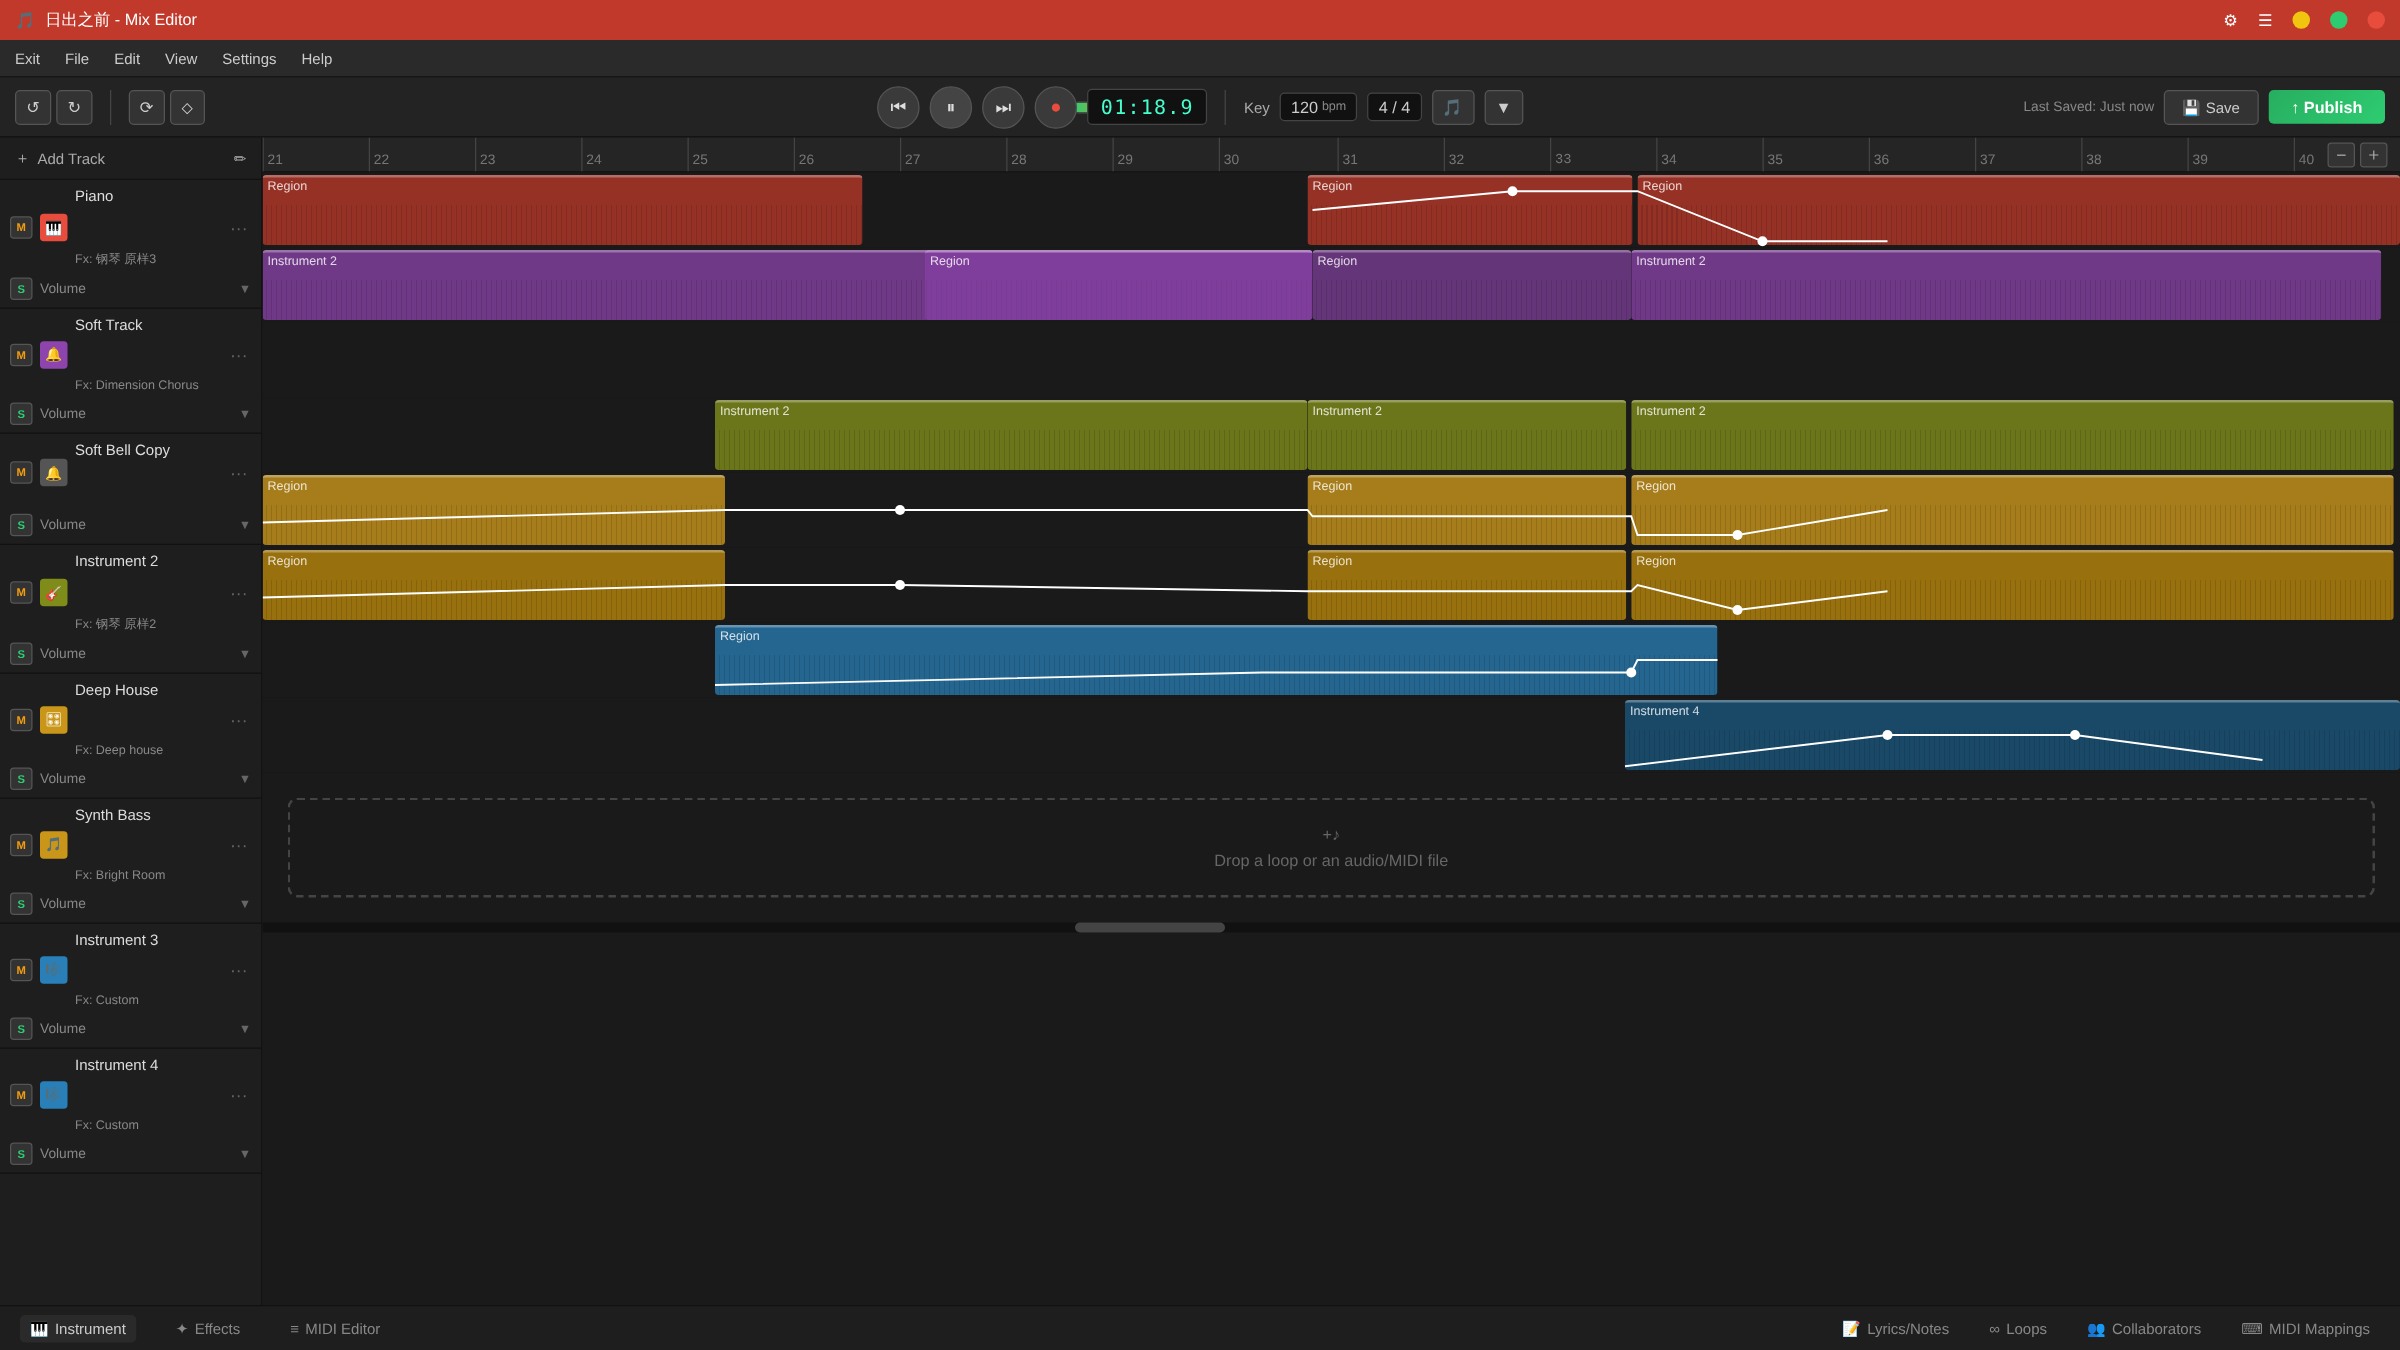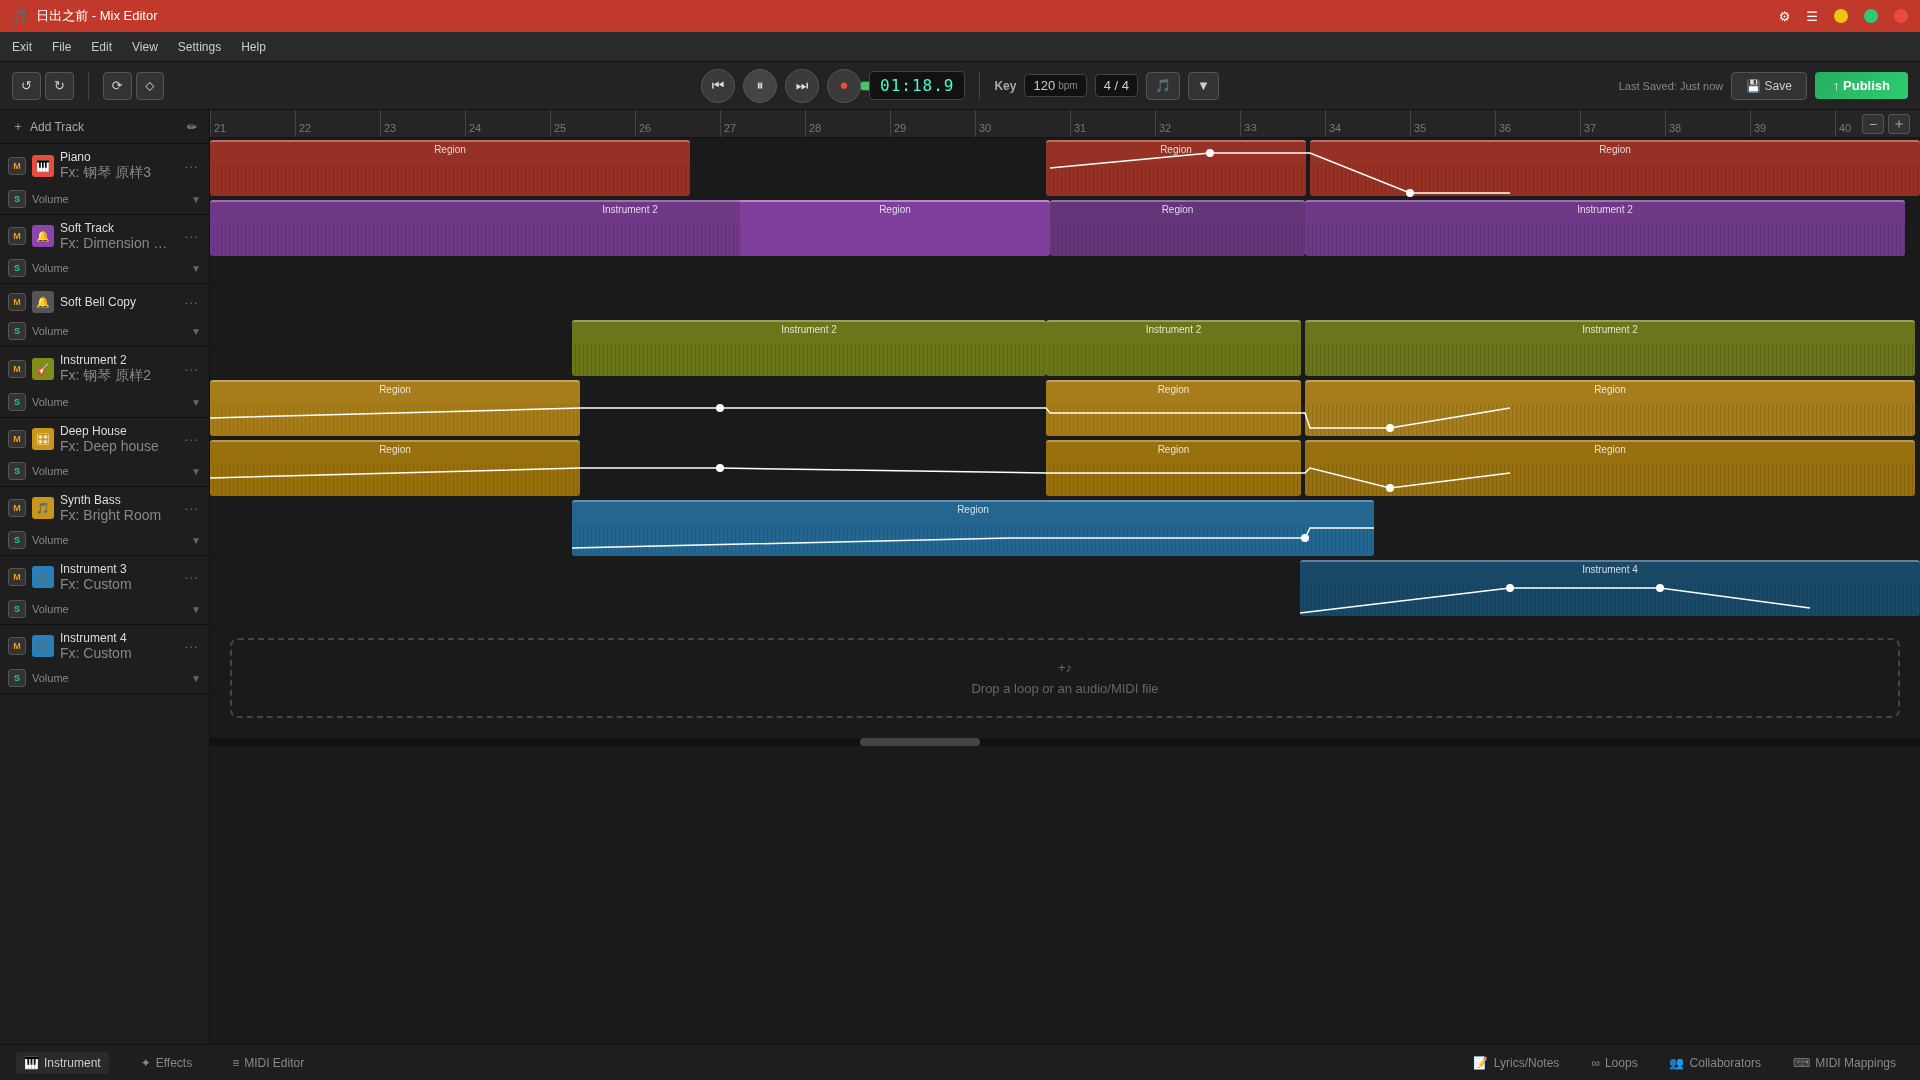--- a/index.html
+++ b/index.html
@@ -118,21 +118,20 @@
       font-family: monospace;
       font-size: 16px;
       letter-spacing: 1px;
     }
     .key-display {
       display: flex;
       align-items: center;
       gap: 4px;
       color: #aaa;
       font-size: 12px;
-      font-weight: bold;
     }
     .bpm-display {
       background: #111;
       border: 1px solid #444;
       color: #ccc;
       padding: 3px 8px;
       border-radius: 4px;
       font-size: 13px;
       display: flex;
       align-items: center;
@@ -257,25 +256,26 @@
     }
     .track-info { flex: 1; overflow: hidden; }
     .track-name {
       font-size: 12px;
       color: #ddd;
       white-space: nowrap;
       overflow: hidden;
       text-overflow: ellipsis;
     }
     .track-fx {
-      font-size: 14px;
+      font-size: 10px;
       color: #888;
       white-space: nowrap;
       overflow: hidden;
       text-overflow: ellipsis;
+      margin-top: 36px;
     }
     .track-menu-btn {
       width: 20px;
       height: 20px;
       display: flex;
       align-items: center;
       justify-content: center;
       color: #666;
       cursor: pointer;
       border-radius: 3px;
@@ -372,21 +372,20 @@
       align-items: center;
       justify-content: center;
       font-size: 14px;
     }
 
     
     .lane-row {
       border-bottom: 1px solid #111;
       position: relative;
       min-width: 1710px;
-      text-align: center;
     }
     .lane-main {
       height: 36px;
       position: relative;
       overflow: hidden;
     }
 
     
     .clip {
       position: absolute;

